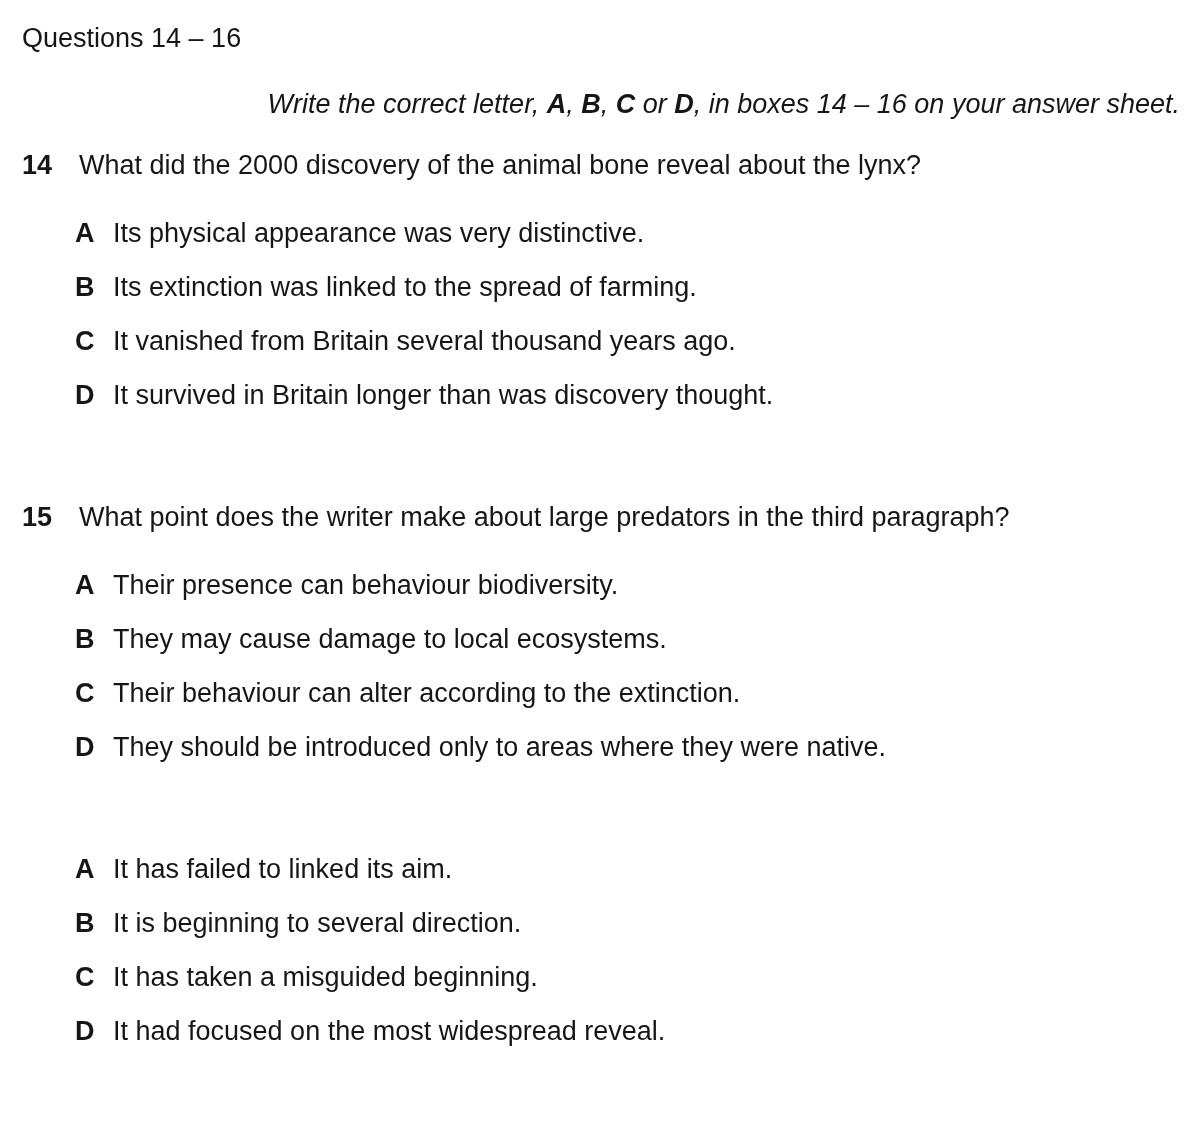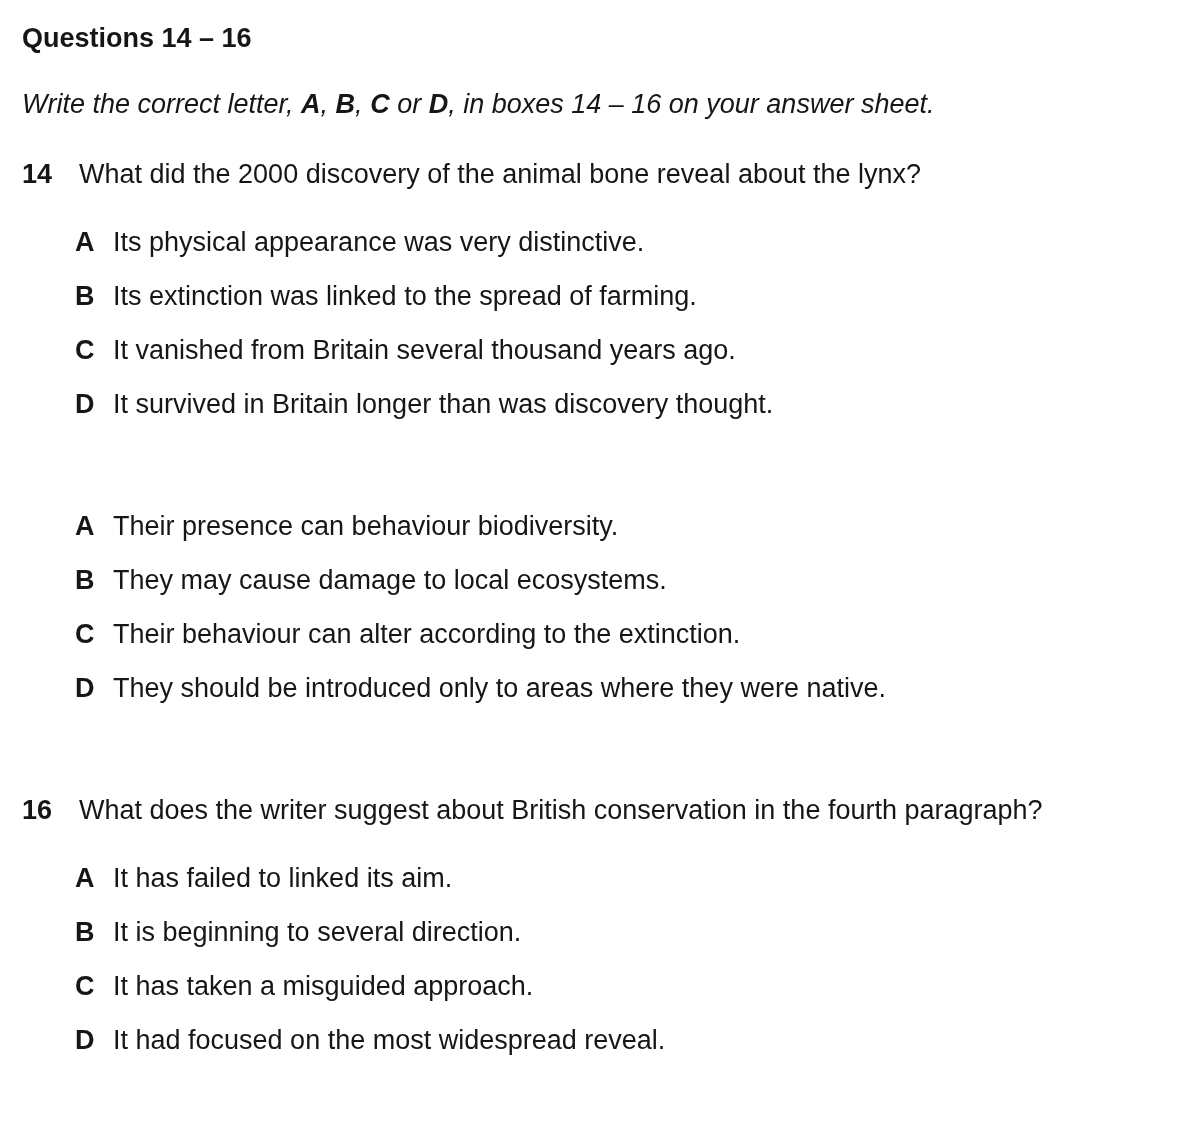--- a/index.html
+++ b/index.html
@@ -9,26 +9,26 @@
     height: 1134px;
     box-sizing: border-box;
     padding: 24px 10px 0 22px;
     background: #ffffff;
     overflow: hidden;
     font-family: "Liberation Sans", "DejaVu Sans", sans-serif;
     font-size: 27px;
     line-height: 28px;
     color: #161616;
   }
-  .heading { font-weight: bold; }
-  .instruction { margin-top: 38px; font-style: italic; }
+  .heading { font-weight: normal; }
+  .instruction { margin-top: 38px; font-style: italic; text-align: right; }
   .instruction .b { font-weight: bold; }
   .question { margin-top: 0; }
   .question + .question { margin-top: 94px; }
-  .q-first { margin-top: 42px; }
+  .q-first { margin-top: 33px; }
   .q-row { display: flex; }
   .q-num { font-weight: bold; flex: none; width: 57px; }
   .q-text { flex: 1; }
   .options { margin-top: 40px; margin-left: 53px; }
   .option { display: flex; }
   .option:not(:last-child) { margin-bottom: 26px; }
   .opt-letter { font-weight: bold; flex: none; width: 38px; }
   .opt-text { flex: 1; }
 </style>
 </head>
@@ -58,56 +58,56 @@
             <span class="opt-letter">C</span>
             <span class="opt-text">It vanished from Britain several thousand years ago.</span>
           </div>
           <div class="option">
             <span class="opt-letter">D</span>
             <span class="opt-text">It survived in Britain longer than was discovery thought.</span>
           </div>
         </div>
       </div>
       <div class="question">
+        <div class="q-row">
+          <span class="q-num">15</span>
+          <span class="q-text">What point does the writer make about large predators in the third paragraph?</span>
+        </div>
         <div class="options">
           <div class="option">
             <span class="opt-letter">A</span>
             <span class="opt-text">Their presence can behaviour biodiversity.</span>
           </div>
           <div class="option">
             <span class="opt-letter">B</span>
             <span class="opt-text">They may cause damage to local ecosystems.</span>
           </div>
           <div class="option">
             <span class="opt-letter">C</span>
             <span class="opt-text">Their behaviour can alter according to the extinction.</span>
           </div>
           <div class="option">
             <span class="opt-letter">D</span>
             <span class="opt-text">They should be introduced only to areas where they were native.</span>
           </div>
         </div>
       </div>
       <div class="question">
-        <div class="q-row">
-          <span class="q-num">16</span>
-          <span class="q-text">What does the writer suggest about British conservation in the fourth paragraph?</span>
-        </div>
         <div class="options">
           <div class="option">
             <span class="opt-letter">A</span>
             <span class="opt-text">It has failed to linked its aim.</span>
           </div>
           <div class="option">
             <span class="opt-letter">B</span>
             <span class="opt-text">It is beginning to several direction.</span>
           </div>
           <div class="option">
             <span class="opt-letter">C</span>
-            <span class="opt-text">It has taken a misguided approach.</span>
+            <span class="opt-text">It has taken a misguided beginning.</span>
           </div>
           <div class="option">
             <span class="opt-letter">D</span>
             <span class="opt-text">It had focused on the most widespread reveal.</span>
           </div>
         </div>
       </div>
     </div>
 </div>
 

